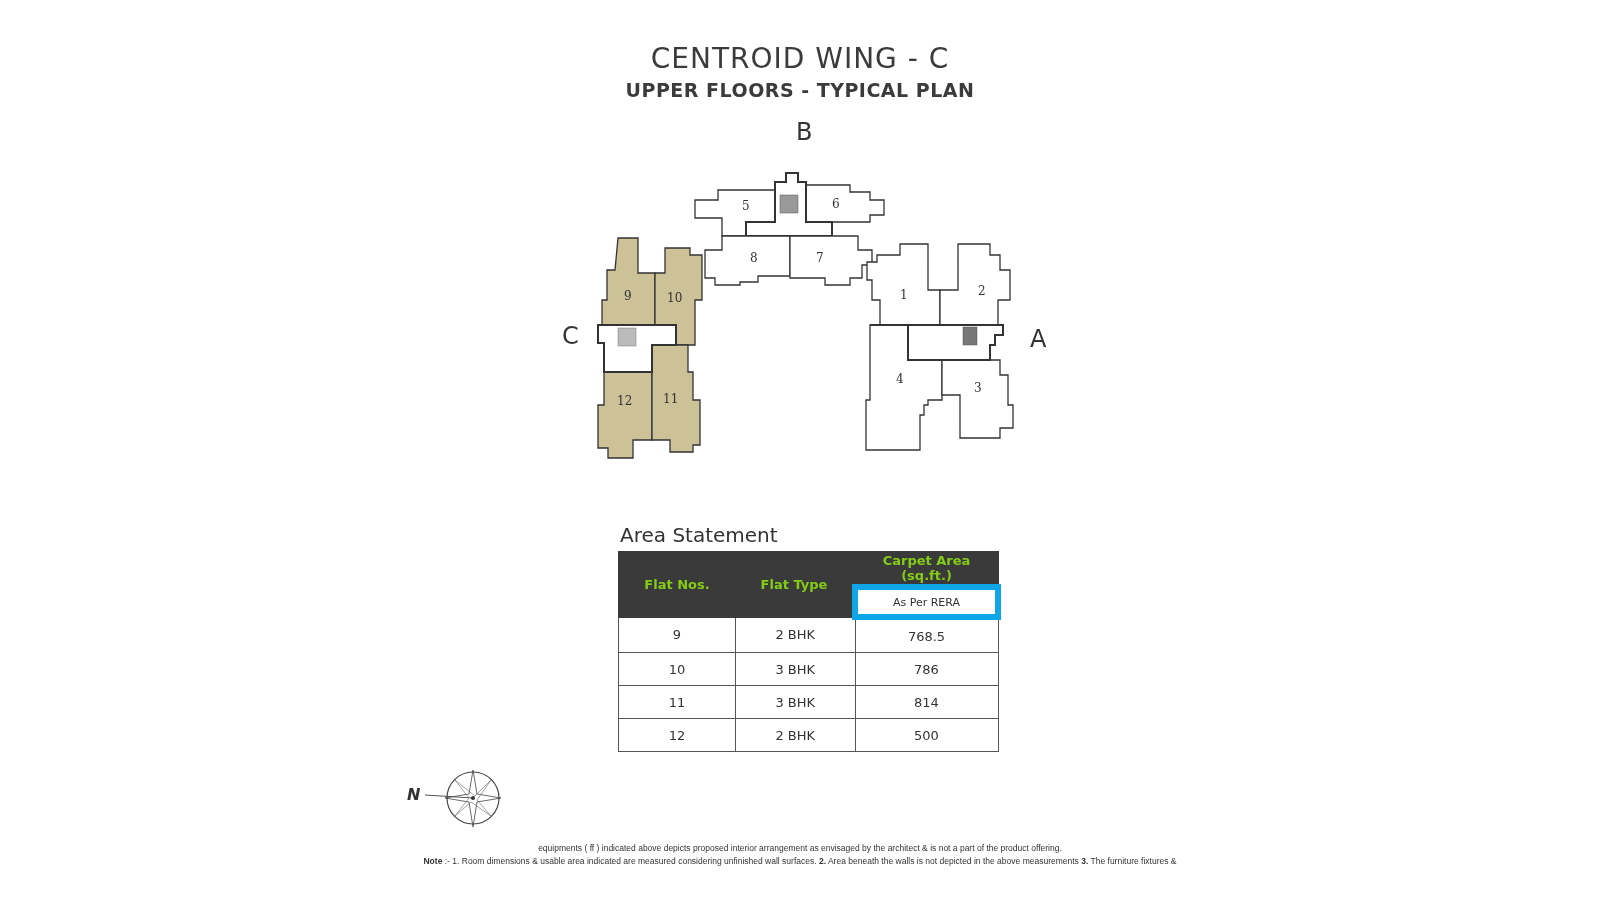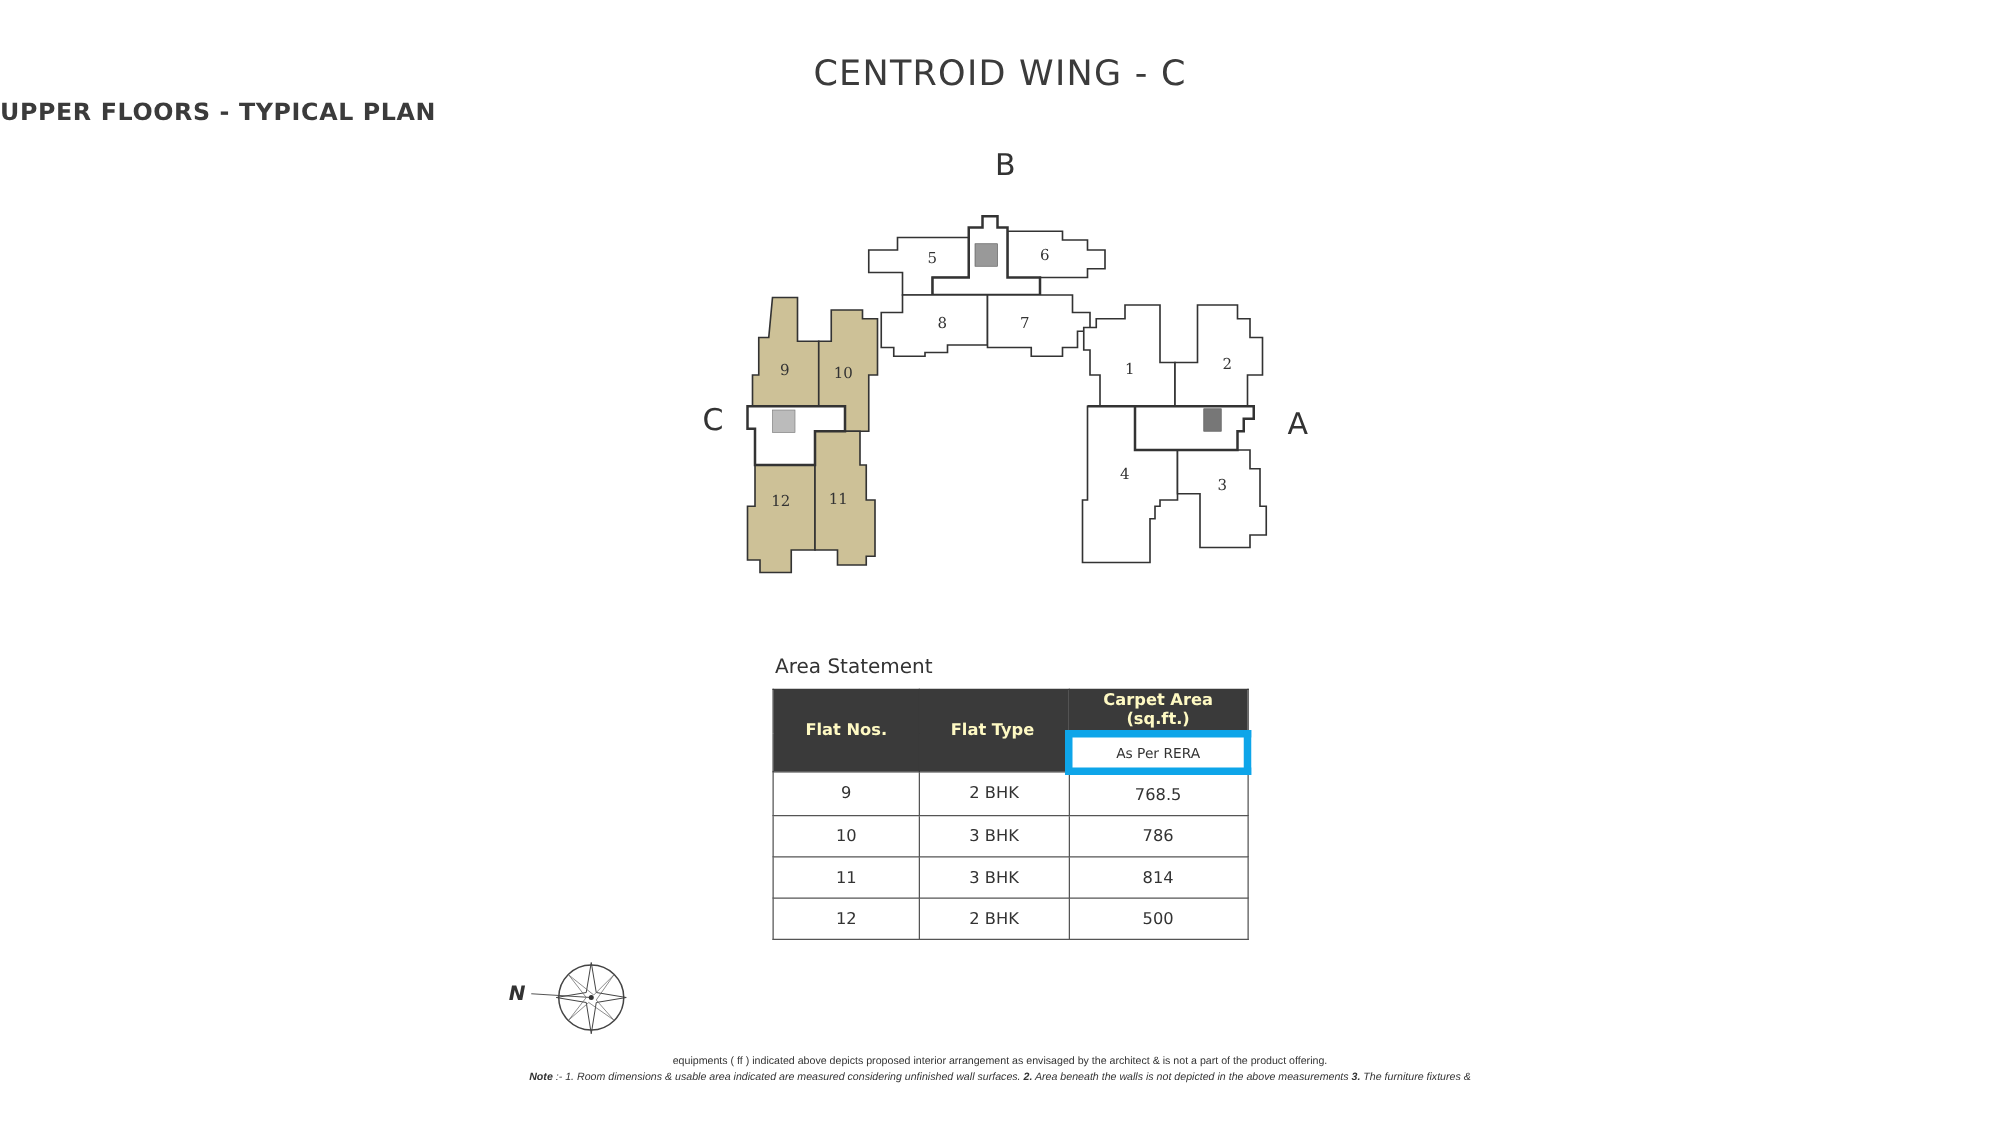--- a/index.html
+++ b/index.html
@@ -1,23 +1,23 @@
 <!DOCTYPE html>
 <html><head>
   <meta charset="utf-8">
   <style>
     html, body { margin: 0; padding: 0; background: #ffffff; }
     body { width: 1600px; height: 900px; position: relative; overflow: hidden; font-family: "DejaVu Sans", sans-serif; color: #3a3a3a; }
     .title { position: absolute; left: 0; width: 1600px; text-align: center; top: 42px; font-size: 28px; letter-spacing: 1px; color: #3b3b3b; font-family: "DejaVu Sans", sans-serif; }
-    .subtitle { position: absolute; left: 0; width: 1600px; top: 79px; font-size: 19px; font-weight: bold; letter-spacing: 0.5px; color: #3b3b3b; }
+    .subtitle { position: absolute; left: 0; width: 1600px; text-align: center; top: 79px; font-size: 19px; font-weight: bold; letter-spacing: 0.5px; color: #3b3b3b; }
     .dir { position: absolute; font-size: 24px; color: #333; }
     #plan { position: absolute; left: 0; top: 0; }
-    .area-heading { position: absolute; left: 620px; top: 523px; font-size: 16px; color: #333; }
+    .area-heading { position: absolute; left: 620px; top: 523px; font-size: 20px; color: #333; }
     table.area { position: absolute; left: 618px; top: 551px; border-collapse: collapse; font-size: 13px; color: #333; }
-    table.area th { background: #3a3a3a; color: #fef9c3; font-weight: bold; font-size: 13px; border: 1px solid #3a3a3a; }
+    table.area th { background: #3a3a3a; color: #84cc16; font-weight: bold; font-size: 13px; border: 1px solid #3a3a3a; }
     table.area th.sub { background: #fff; color: #333; font-weight: normal; font-size: 11px; border: 6px solid #0ea5e9; height: 22px; }
     table.area td { border: 1.5px solid #555; text-align: center; height: 30px; }
     .c1 { width: 114px; margin-top: 27px; } .c2 { width: 114px; } .c3 { width: 140px; }
     .compass { position: absolute; left: 405px; top: 765px; }
     .note { position: absolute; left: 0; width: 1600px; text-align: center; font-size: 8.5px; color: #333; font-family: "Liberation Sans", sans-serif; }
     .note b { font-weight: bold; }
   </style>
 </head>
 <body>
 
@@ -111,16 +111,16 @@
   <svg width="110" height="75">
     <text x="2" y="35" font-family="DejaVu Sans, sans-serif" font-weight="bold" font-style="italic" font-size="16" fill="#333">N</text>
     <line x1="20" y1="30" x2="68" y2="33" stroke="#555" stroke-width="1"></line>
     <circle cx="68" cy="33" r="26" fill="none" stroke="#444" stroke-width="1.2"></circle>
     <polygon points="68,5 72,29 96,33 72,37 68,62 64,37 40,33 64,29" fill="none" stroke="#444" stroke-width="0.8"></polygon>
     <polygon points="50,15 70,31 86,15 72,35 86,51 66,37 50,51 64,33" fill="none" stroke="#666" stroke-width="0.6"></polygon>
     <circle cx="68" cy="33" r="2" fill="#333"></circle>
   </svg>
 </div>
 
-<div class="note" style="top:856px;font-style:italic;">
+<div class="note" style="top:856px;">
   <b>Note</b><span> :- </span><span>1.</span><span> Room dimensions &amp; usable area indicated are measured considering unfinished wall surfaces. </span><b>2.</b><span> Area beneath the walls is not depicted in the above measurements </span><b>3.</b><span> The furniture fixtures &amp;</span>
 </div>
 <div class="note" style="top:843px;">equipments ( ff ) indicated above depicts proposed interior arrangement as envisaged by the architect &amp; is not a part of the product offering.</div>
 
 </body></html>

